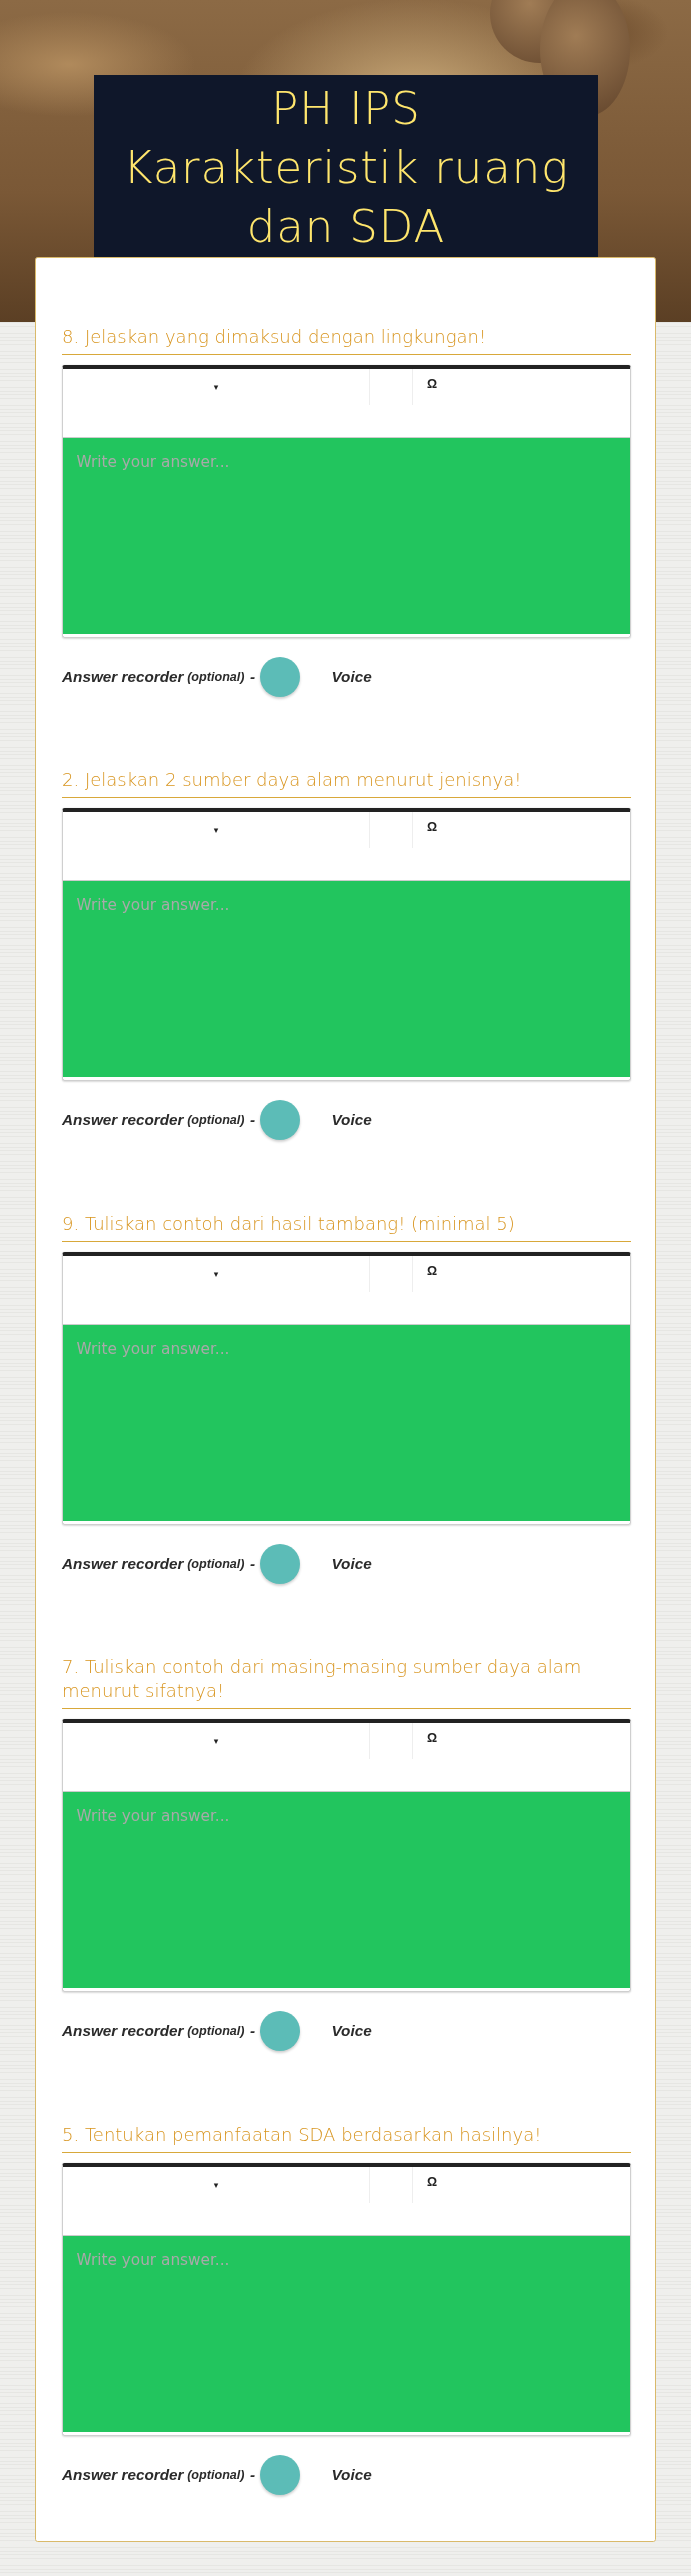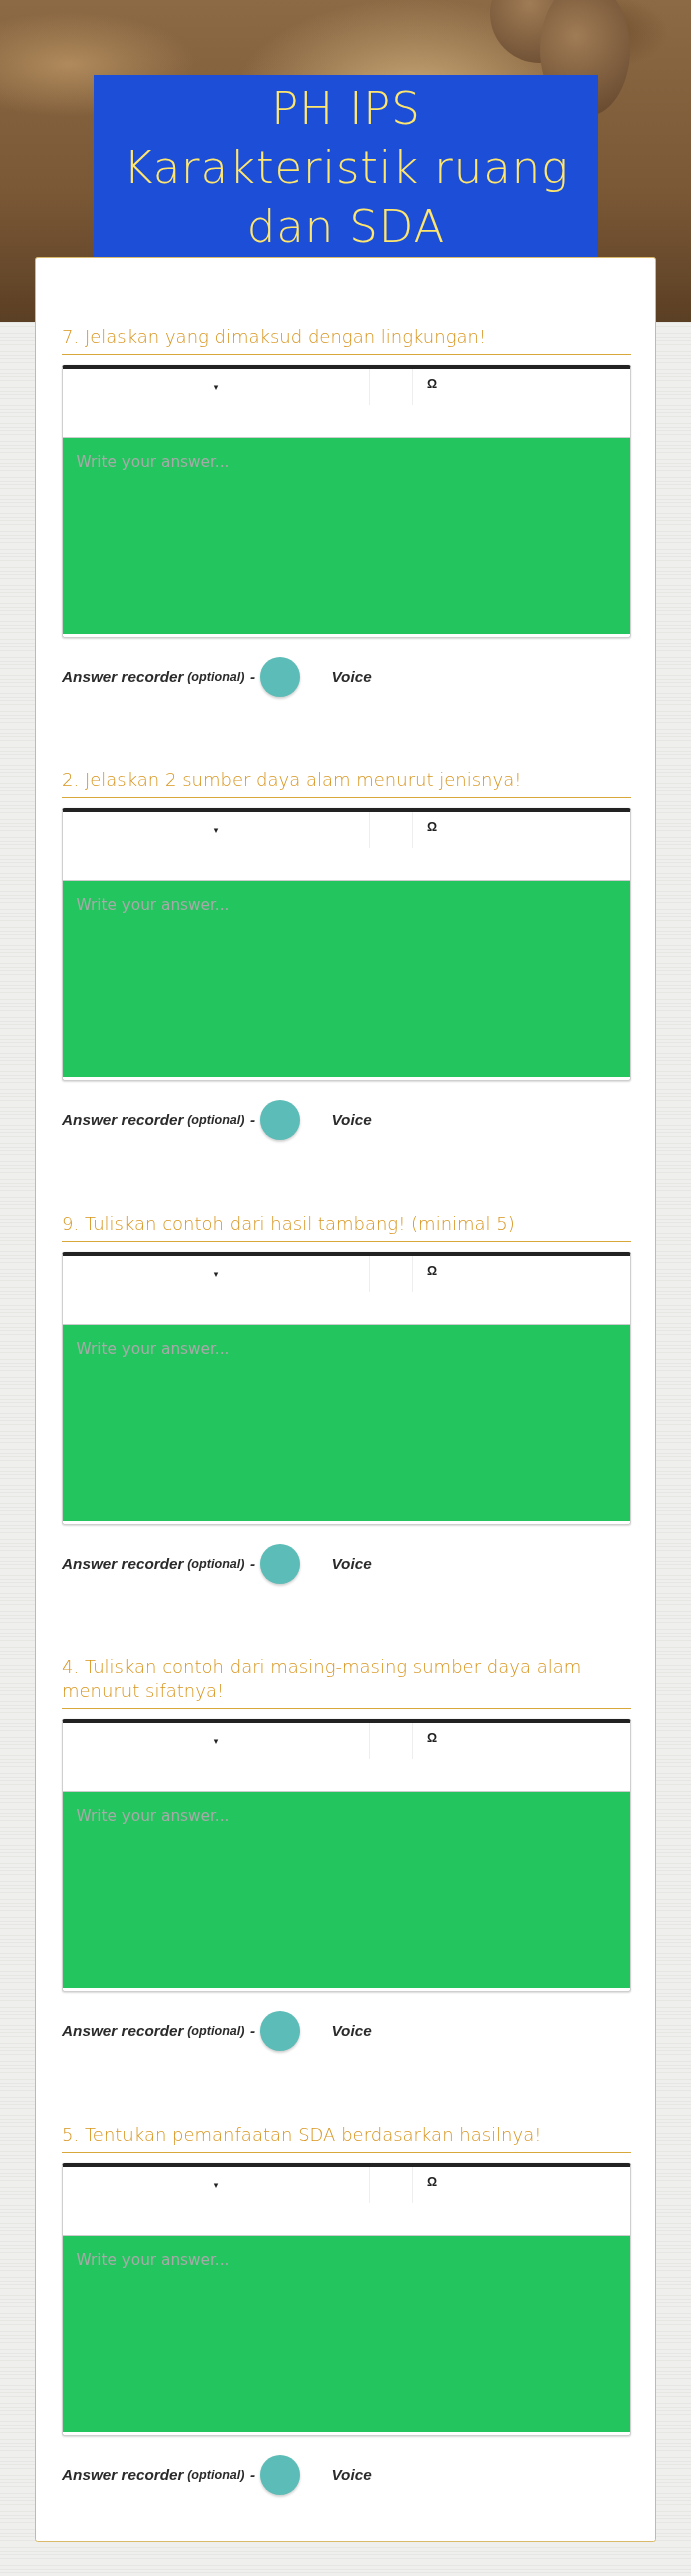--- a/index.html
+++ b/index.html
@@ -19,21 +19,21 @@
       radial-gradient(ellipse at 10% 20%, #b08a5c 0px, rgba(176,138,92,0) 126px),
       radial-gradient(ellipse at 60% 30%, #c9a978 0px, rgba(201,169,120,0) 180px),
       linear-gradient(180deg, #8c6a45 0%, #7a5836 60%, #5b3f24 100%);
   }
   .hero .coin {
     position: absolute; border-radius: 50%;
     background: radial-gradient(circle at 40% 40%, #a07c55, #5e4129);
   }
   .title-banner {
     position: absolute; left: 94px; top: 75px; width: 504px; height: 184px;
-    background: #1d4ed8;
+    background: #0f172a;
     display: flex; align-items: center; justify-content: center;
     text-align: center;
   }
   .title-text {
     color: #ffe66d;
     font-family: "DejaVu Sans", sans-serif;
     font-weight: 200;
     font-size: 45px;
     line-height: 59px;
     white-space: pre-line;
@@ -118,21 +118,21 @@
 
 <div class="title-banner">
   <div class="title-text">PH IPS
 Karakteristik ruang
 dan SDA</div>
 </div>
 
 <div class="card">
 
   <div class="question" style="top:67px;">
-    <div class="q-title">7. Jelaskan yang dimaksud dengan lingkungan!</div>
+    <div class="q-title">8. Jelaskan yang dimaksud dengan lingkungan!</div>
     <div class="editor">
       <div class="toolbar">
         <div class="tb-dropdown">
             <span>▾</span>
           </div>
         <div class="tb-sep"></div>
         <div class="tb-omega">Ω</div>
       </div>
       <textarea class="answer" placeholder="Write your answer..." style=""></textarea>
     </div>
@@ -181,21 +181,21 @@
     <div class="recorder">
       <span class="rec-label">Answer recorder</span>
       <span class="rec-opt">(optional)</span>
       <span class="rec-dash">-</span>
       <button class="rec-btn"></button>
       <span class="rec-voice">Voice</span>
     </div>
   </div>
 
   <div class="question" style="top:1397px;">
-    <div class="q-title">4. Tuliskan contoh dari masing-masing sumber daya alam menurut sifatnya!</div>
+    <div class="q-title">7. Tuliskan contoh dari masing-masing sumber daya alam menurut sifatnya!</div>
     <div class="editor">
       <div class="toolbar">
         <div class="tb-dropdown">
             <span>▾</span>
           </div>
         <div class="tb-sep"></div>
         <div class="tb-omega">Ω</div>
       </div>
       <textarea class="answer" placeholder="Write your answer..." style=""></textarea>
     </div>

